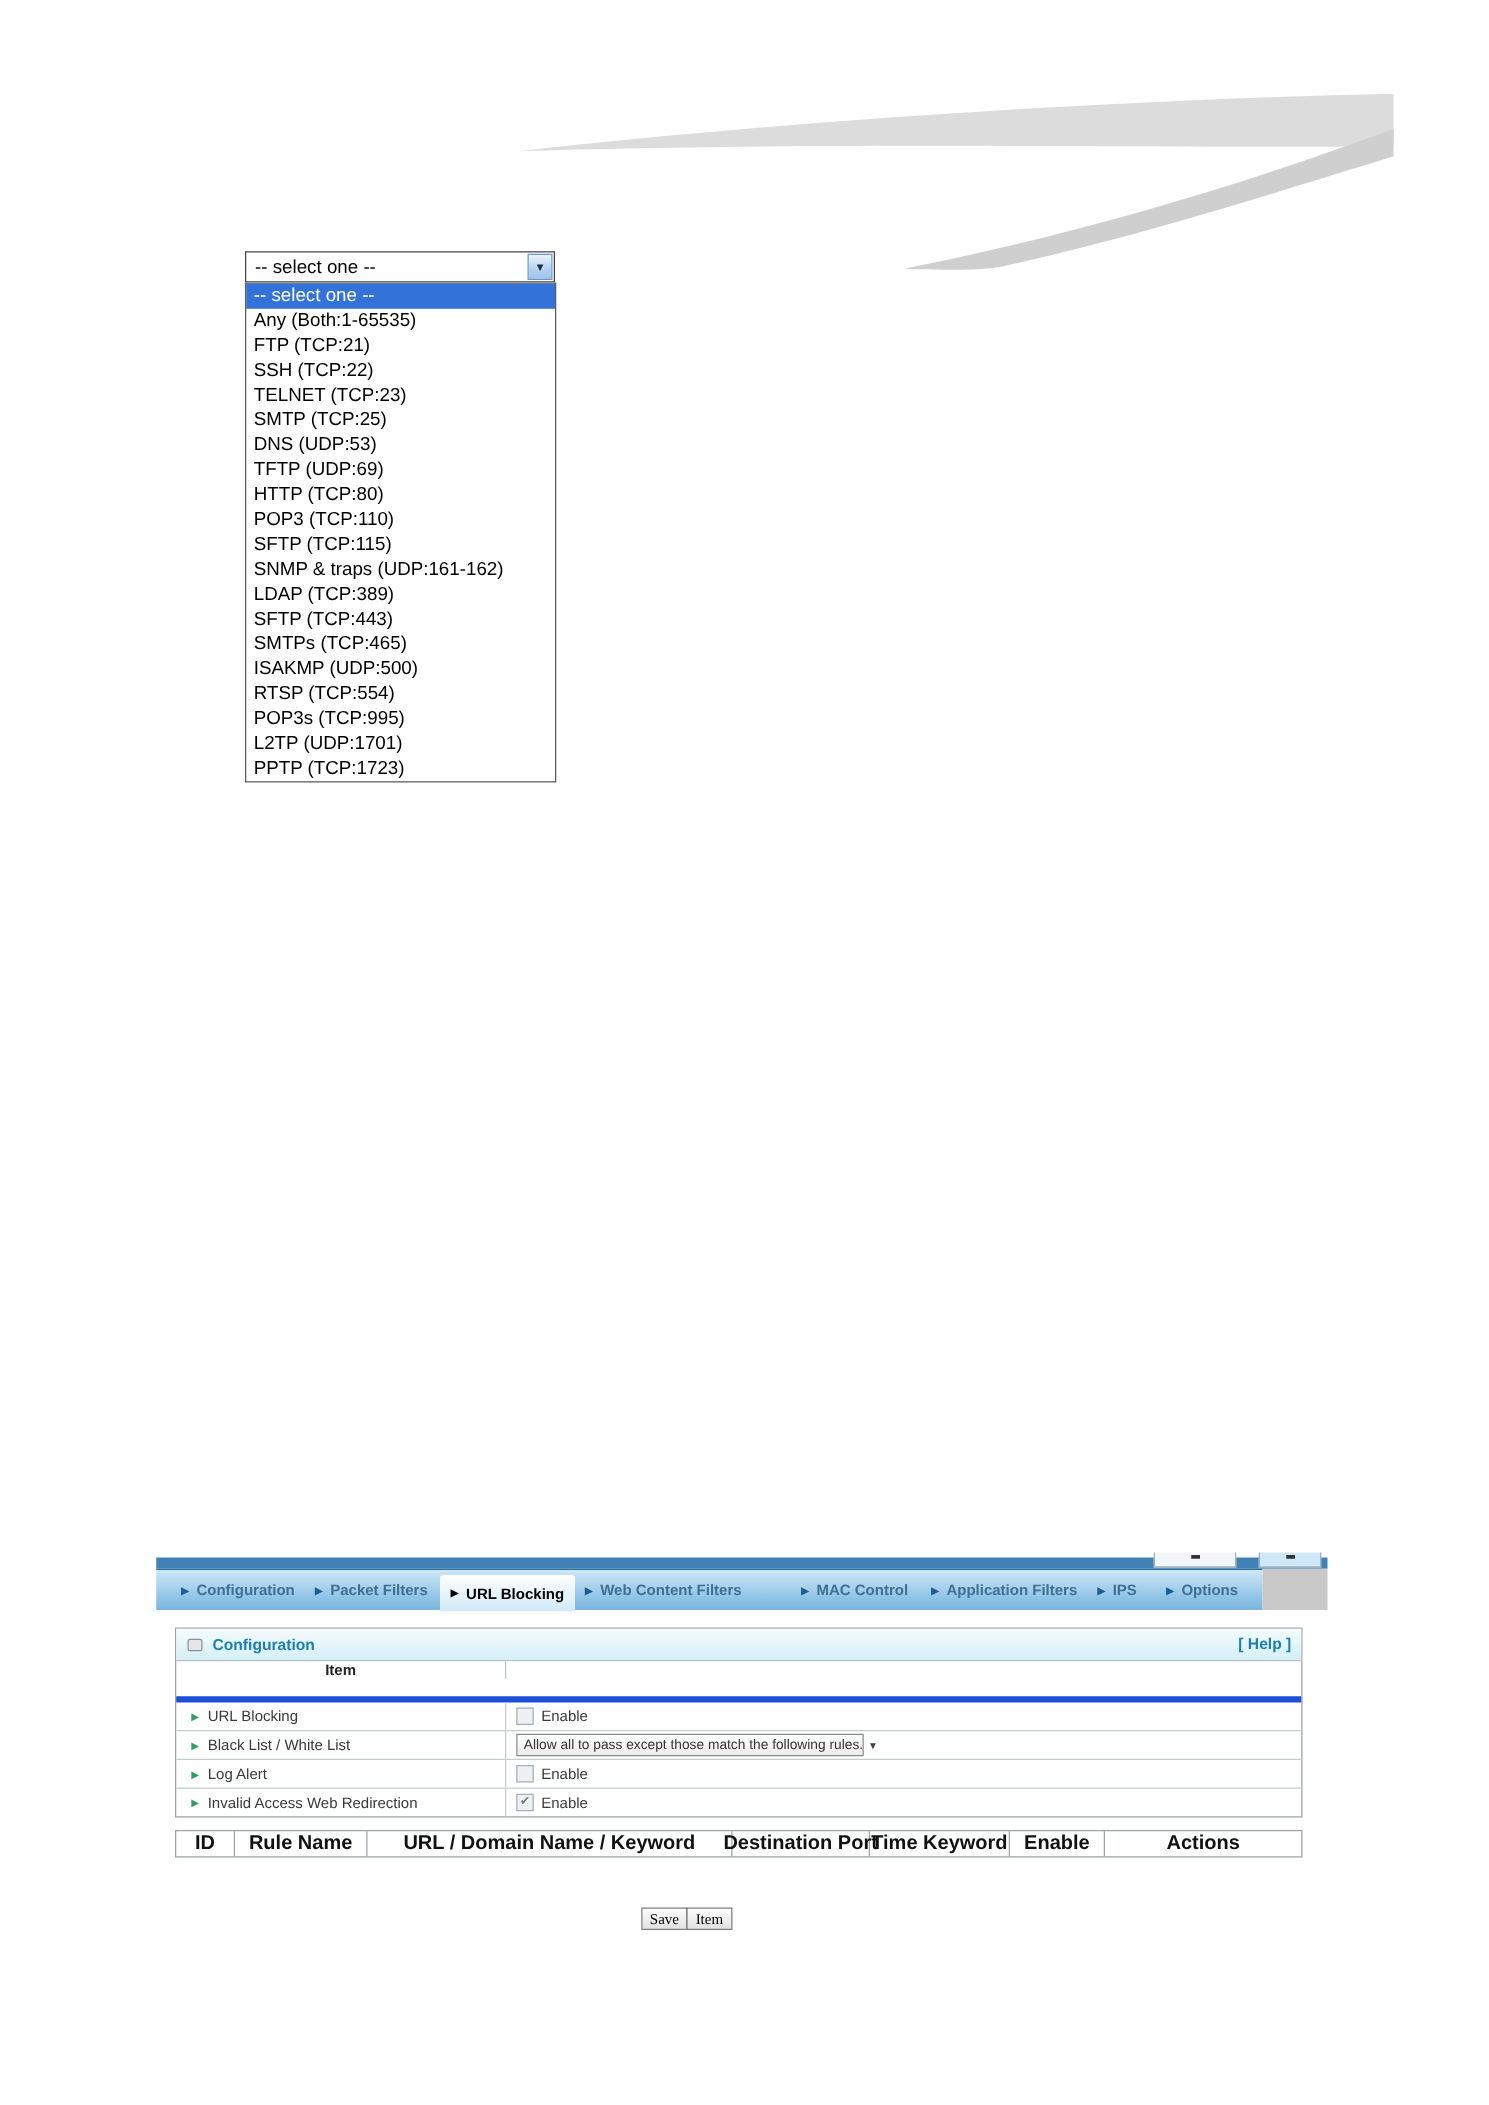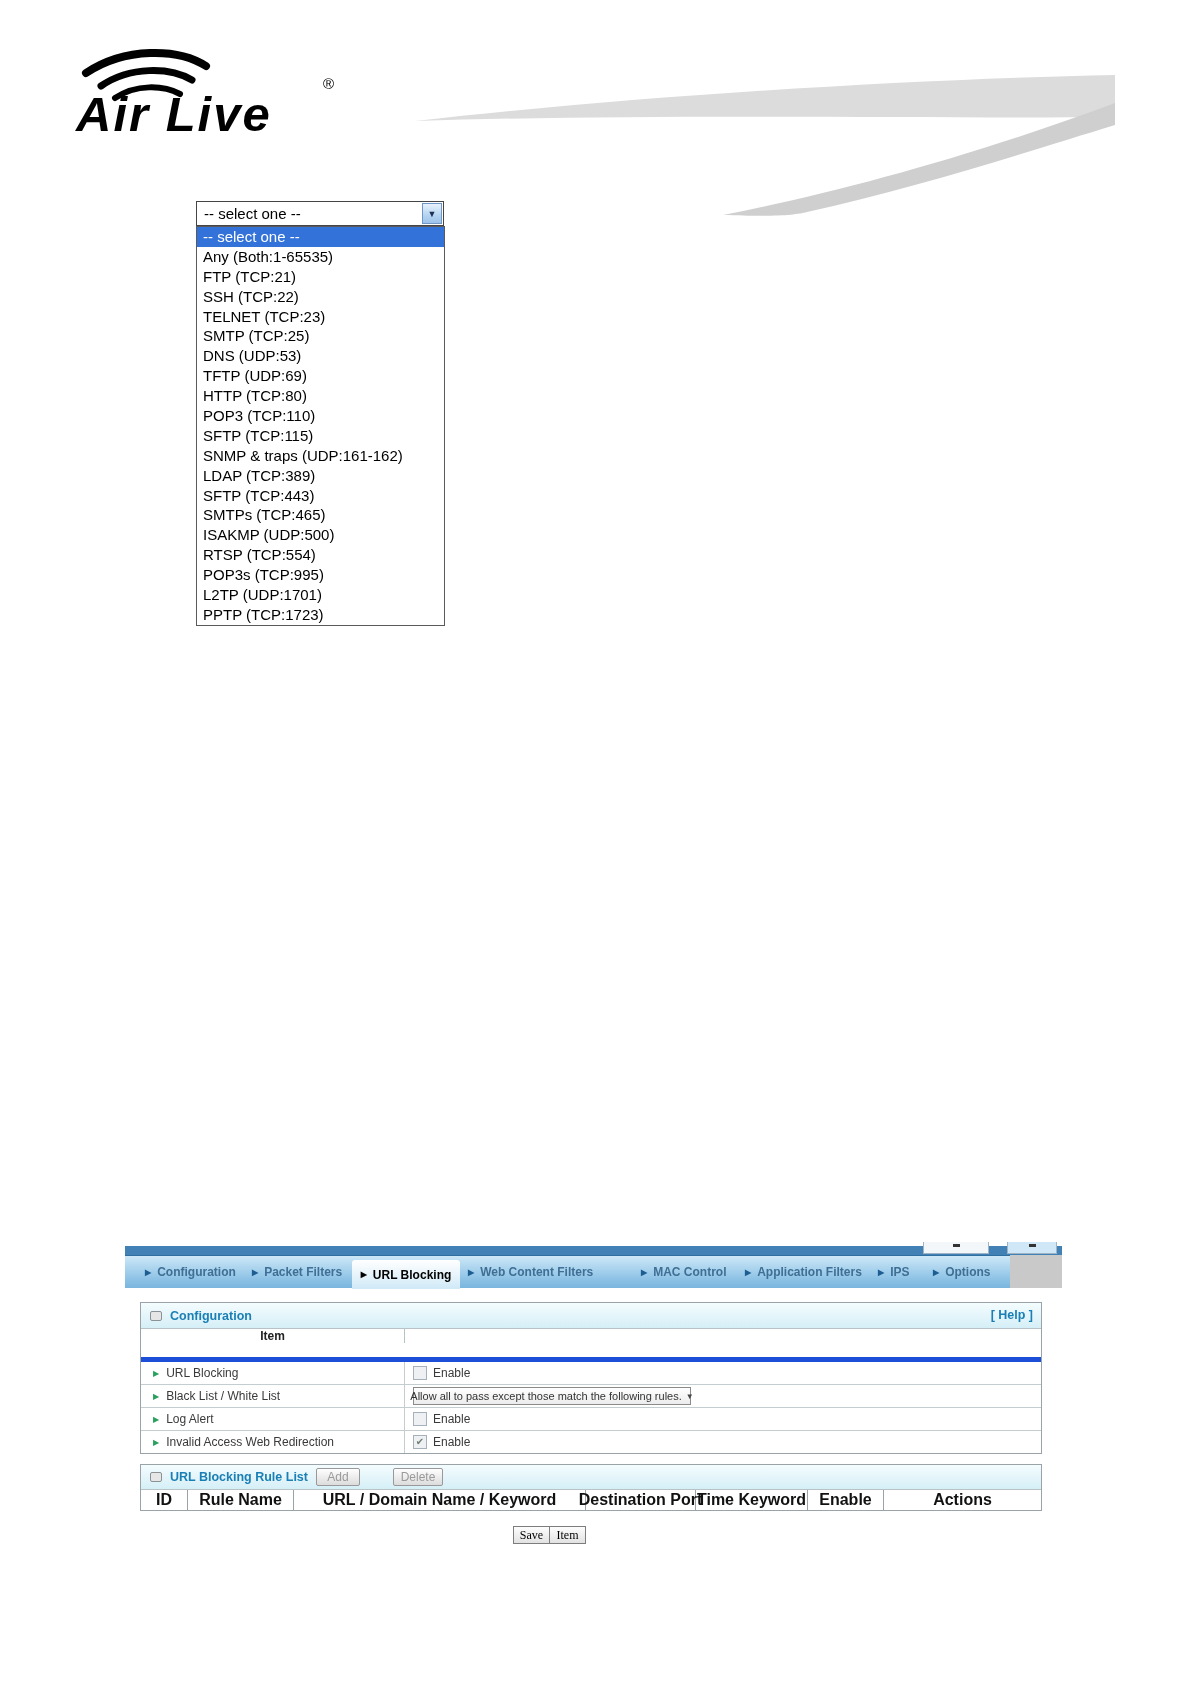--- a/index.html
+++ b/index.html
@@ -67,21 +67,21 @@
   .cfg-row:last-child{border-bottom:none;}
   .cfg-item{width:264px;border-right:1px solid #c6cdd0;display:flex;align-items:center;
             padding-left:12px;box-sizing:border-box;font-size:12px;color:#3a3a3a;gap:7px;}
   .garr{color:#2aa05f;font-size:8px;flex:0 0 auto;}
   .cfg-set{flex:1;display:flex;align-items:center;padding-left:8px;gap:6px;
            font-size:12px;color:#3a3a3a;}
   .cb{width:12px;height:12px;border:1px solid #a6b0ba;background:#eef0f4;box-sizing:content-box;
       display:flex;align-items:center;justify-content:center;font-size:10px;line-height:10px;
       color:#6f7f72;cursor:pointer;}
   .sel2{width:278px;height:18px;border:1px solid #8a8a8a;background:linear-gradient(#ffffff,#ececec);
-        display:flex;align-items:center;justify-content:center;box-sizing:border-box;
+        display:flex;align-items:center;justify-content:space-between;box-sizing:border-box;
         padding:0 5px;font-size:11px;color:#333;white-space:nowrap;cursor:pointer;}
   .sel2 .arr{font-size:8px;color:#444;margin-left:4px;}
 
   .rl-btn{position:absolute;top:3px;height:18px;box-sizing:border-box;border:1px solid #999;
           background:linear-gradient(#fefefe,#dcdcdc);color:#9a9a9a;font-size:12px;
           display:flex;align-items:center;justify-content:center;border-radius:2px;cursor:pointer;}
   .rl-add{left:175px;width:44px;}
   .rl-del{left:252px;width:50px;}
   .rl-cols{display:flex;height:20px;}
   .rl-c{display:flex;align-items:center;justify-content:center;font-size:16px;font-weight:bold;
@@ -92,31 +92,20 @@
            background:linear-gradient(#fdfdfd,#e2e2e2);font-size:12px;color:#000;
            display:flex;align-items:center;justify-content:center;cursor:pointer;font-family:Liberation Serif, serif;}
   .btn-save{left:513px;width:37px;}
   .btn-undo{left:549px;width:37px;}
 </style>
 </head>
 <body>
 
 <div class="page">
 
-  <div class="logo">
-    <svg width="275" height="95" viewBox="0 0 275 95">
-      <g stroke="#000" fill="none" stroke-linecap="round">
-        <path d="M16,28 C55,2 108,3 136,21" stroke-width="8"></path>
-        <path d="M31,41 C60,21 100,22 122,35" stroke-width="7"></path>
-        <path d="M45,53 C66,39 93,40 110,49" stroke-width="6"></path>
-      </g>
-      <text x="6" y="86" font-size="49" font-weight="bold" font-style="italic" letter-spacing="2" fill="#000">Air Live</text>
-      <text x="253" y="44" font-size="15" fill="#000">®</text>
-    </svg>
-  </div>
 
   <svg class="swoosh" viewBox="0 0 700 145">
     <path d="M700,0 C500,4 230,20 0,46 C250,38 520,44 700,42 Z" fill="#dcdcdc"></path>
     <path d="M700,28 C555,82 420,118 308,140 C362,142 380,140 392,137
              C505,112 615,76 700,50 Z" fill="#cfcfcf"></path>
   </svg>
 
   <div class="sel-closed">
     <span class="txt">-- select one --</span>
     <span class="sel-btn">
@@ -240,26 +229,20 @@
       <div class="cfg-set">
         <span class="cb">
             <span>✔</span>
           </span>
         <span>Enable</span>
       </div>
     </div>
   </div>
 
   <div class="panel" style="top:1464px">
-    <div class="panel-head" style="height:24px">
-      <span class="panel-icon"></span>
-      <span class="panel-title">URL Blocking Rule List</span>
-      <span class="rl-btn rl-add">Add</span>
-      <span class="rl-btn rl-del">Delete</span>
-    </div>
     <div class="rl-cols">
       <div class="rl-c" style="width:47px">ID</div>
       <div class="rl-c" style="width:106px">Rule Name</div>
       <div class="rl-c" style="width:292px">URL / Domain Name / Keyword</div>
       <div class="rl-c" style="width:110px">Destination Port</div>
       <div class="rl-c" style="width:112px">Time Keyword</div>
       <div class="rl-c" style="width:76px">Enable</div>
       <div class="rl-c" style="flex:1">Actions</div>
     </div>
   </div>

